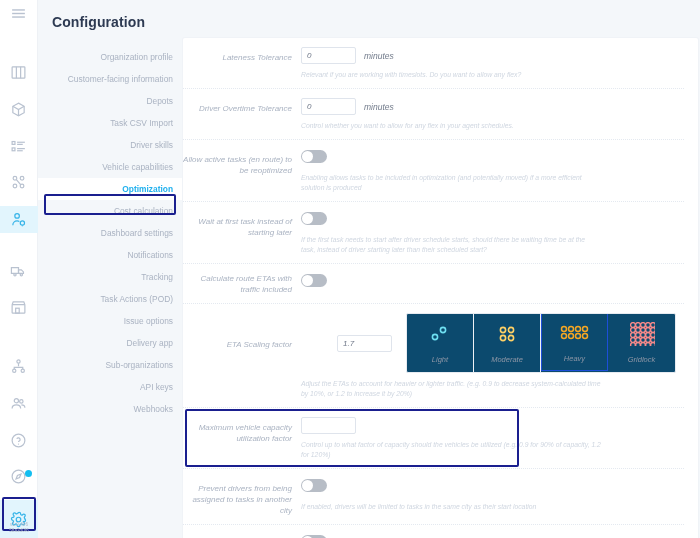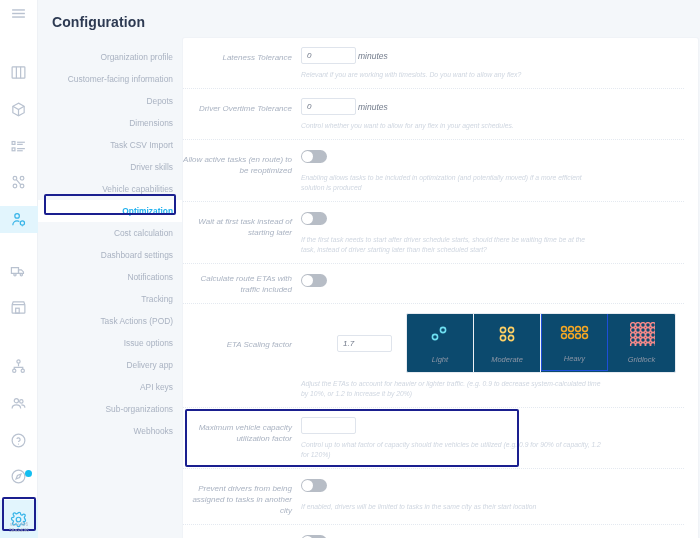--- a/index.html
+++ b/index.html
@@ -125,21 +125,21 @@
   .text-input {
     width: 55px; height: 17px;
     border: 1px solid #dfe4ec; border-radius: 2px;
     background: #fff;
     font-size: 8px; color: #6d7687;
     padding: 0 5px;
     display: flex; align-items: center;
     font-family: "Liberation Sans", sans-serif;
   }
   .unit { font-size: 8.5px; color: #6a7policy; }
-  .unit { color: #737c8c; margin-left: 2px; }
+  .unit { color: #737c8c; margin-left: 8px; }
 
   
   .toggle {
     width: 26px; height: 13px; border-radius: 7px;
     background: #b7bdc6;
     position: relative; display: inline-block;
   }
   .toggle .knob {
     position: absolute; top: 1px; left: 1px;
     width: 11px; height: 11px; border-radius: 50%;
@@ -315,34 +315,33 @@
       <div>58a3d0f6</div>
     </div>
   </div>
 
   <div class="subnav">
     <div class="page-title">Configuration</div>
     <div class="nav-list">
       <div class="nav-item">Organization profile</div>
       <div class="nav-item">Customer-facing information</div>
       <div class="nav-item">Depots</div>
-      <div class="nav-item">Dimensions</div>
       <div class="nav-item">Task CSV Import</div>
       <div class="nav-item">Driver skills</div>
       <div class="nav-item">Vehicle capabilities</div>
       <div class="nav-item selected">Optimization</div>
       <div class="nav-item">Cost calculation</div>
       <div class="nav-item">Dashboard settings</div>
       <div class="nav-item">Notifications</div>
       <div class="nav-item">Tracking</div>
       <div class="nav-item">Task Actions (POD)</div>
       <div class="nav-item">Issue options</div>
       <div class="nav-item">Delivery app</div>
+      <div class="nav-item">Sub-organizations</div>
       <div class="nav-item">API keys</div>
-      <div class="nav-item">Sub-organizations</div>
       <div class="nav-item">Webhooks</div>
     </div>
     <div class="nav-annot" style="top:194px;"></div>
   </div>
 
   <div class="main">
     <div class="card">
       <div class="rows">
 
         <div class="row">

